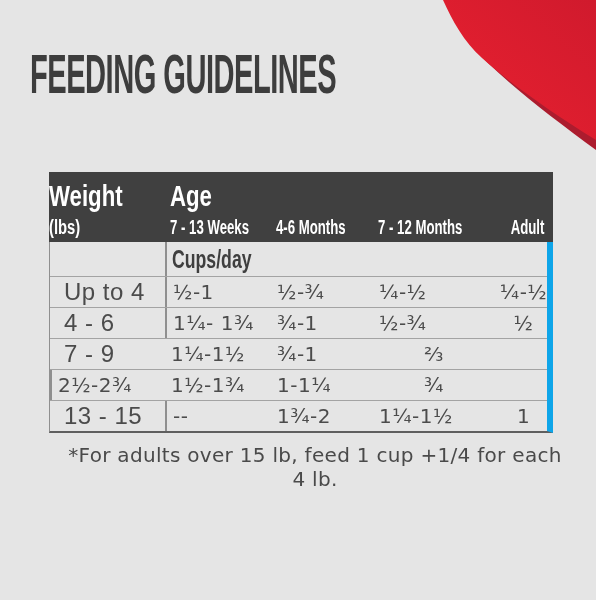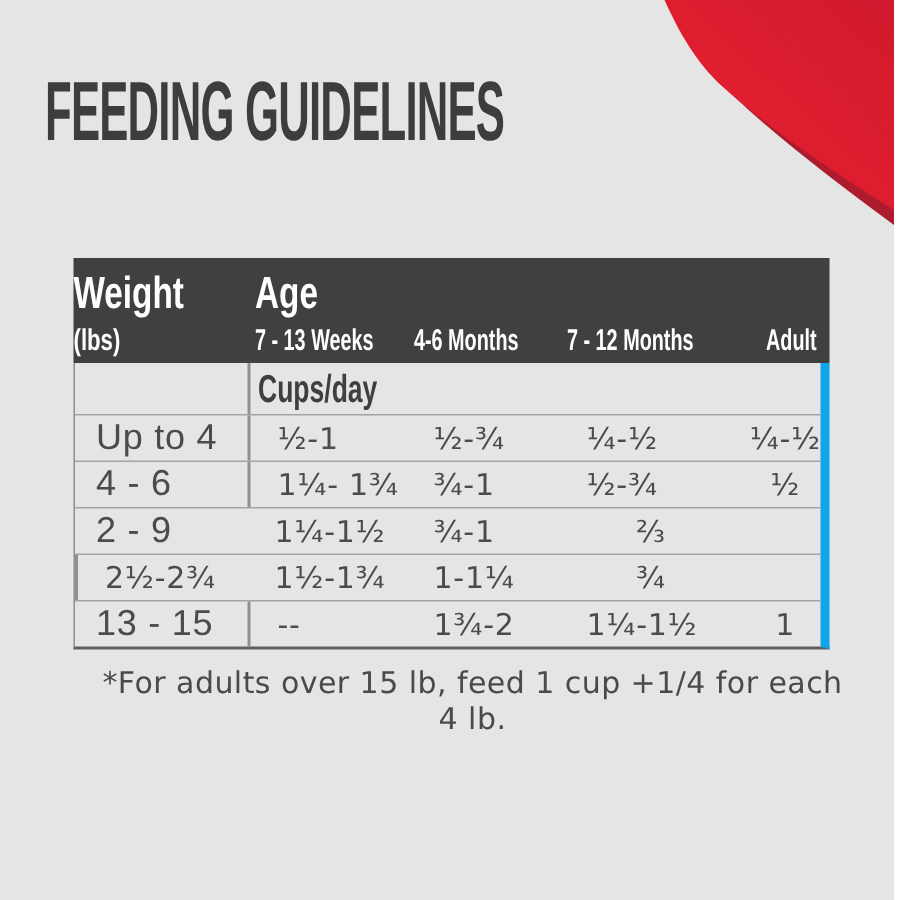--- a/index.html
+++ b/index.html
@@ -92,21 +92,21 @@
   .trow + .trow { border-top: 1px solid #a3a3a3; }
 
   .tcell { white-space: nowrap; box-sizing: border-box; height: 100%; display: flex; align-items: center; }
   .tcell.weight {
     padding-left: 14px;
     font-size: 24px;
     font-family: Liberation Sans, sans-serif;
     letter-spacing: 0.5px;
   }
   .tcell.val {
-    padding-left: 18px;
+    padding-left: 6px;
     font-size: 20px;
     font-family: "DejaVu Sans", sans-serif;
     letter-spacing: 0.5px;
   }
   .tcell.adult { justify-content: center; padding-left: 0; }
   
   .tcell.divleft { border-left: 2px solid #8f8f8f; }
   .tcell.units-label {
     font-size: 26px;
     font-weight: bold;
@@ -181,21 +181,21 @@
 
       <div class="trow">
         <div class="tcell weight">4 - 6</div>
         <div class="tcell val divleft">1¼- 1¾</div>
         <div class="tcell val">¾-1</div>
         <div class="tcell val">½-¾</div>
         <div class="tcell val adult">½</div>
       </div>
 
       <div class="trow">
-        <div class="tcell weight">2 - 9</div>
+        <div class="tcell weight">7 - 9</div>
         <div class="tcell val">1¼-1½</div>
         <div class="tcell val">¾-1</div>
         <div class="tcell val adult">⅔</div>
       </div>
 
       <div class="trow">
         <div class="tcell val divleft">2½-2¾</div>
         <div class="tcell val">1½-1¾</div>
         <div class="tcell val">1-1¼</div>
         <div class="tcell val adult">¾</div>

